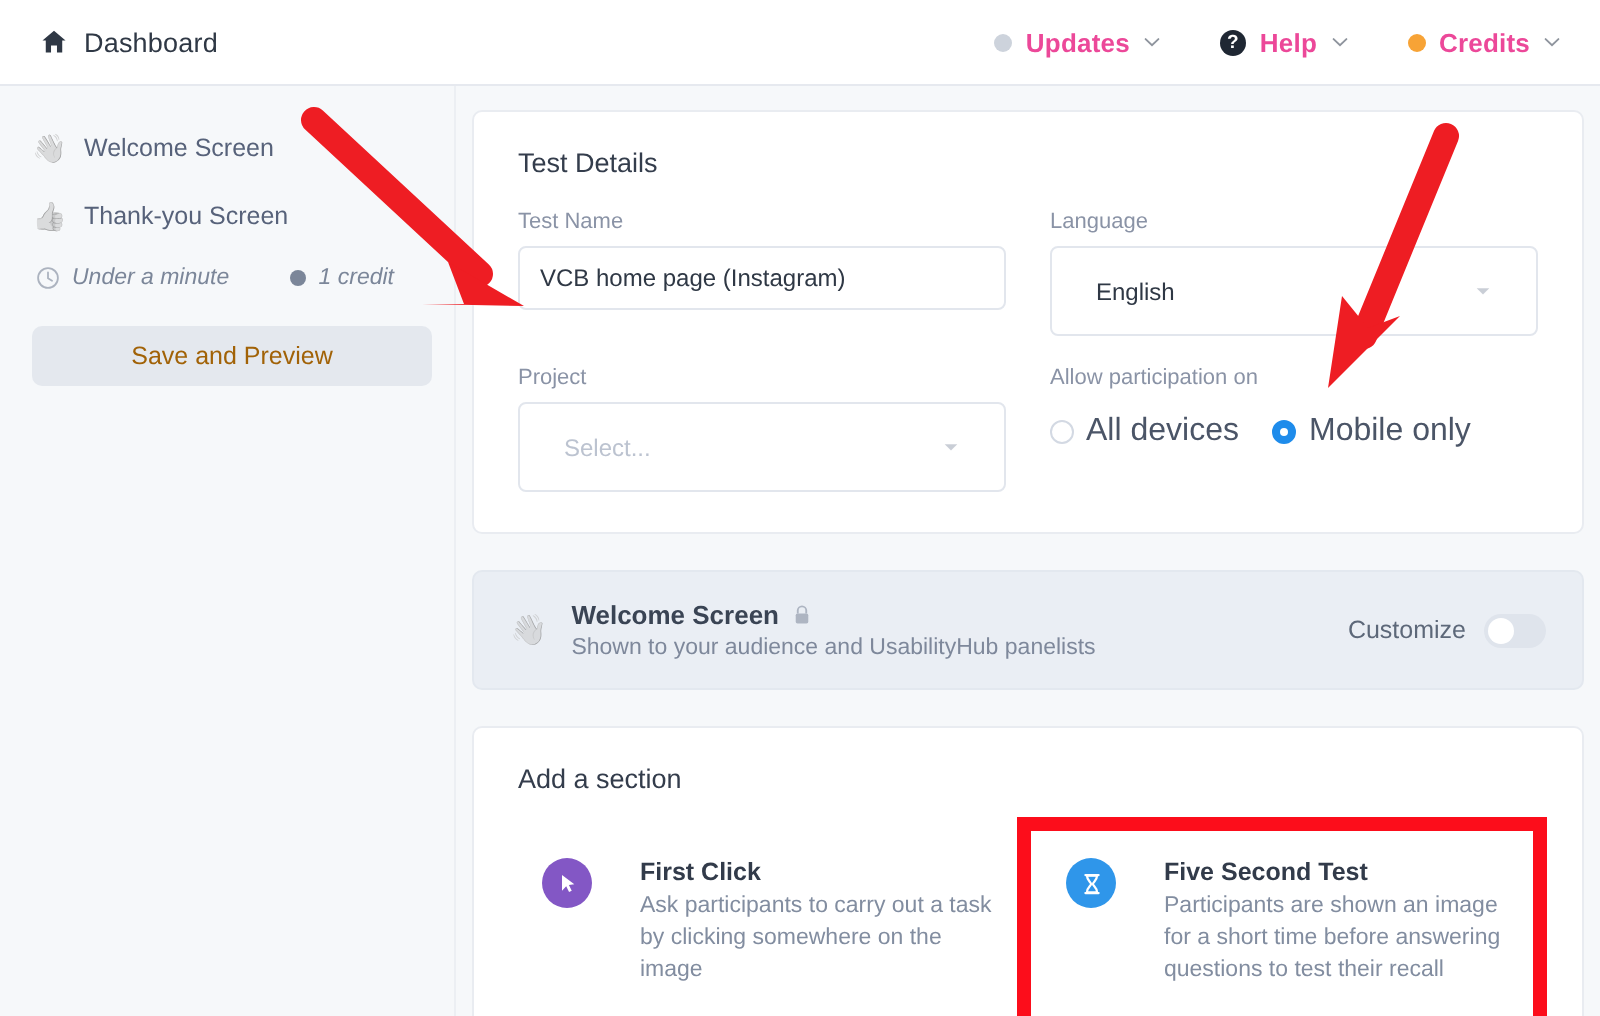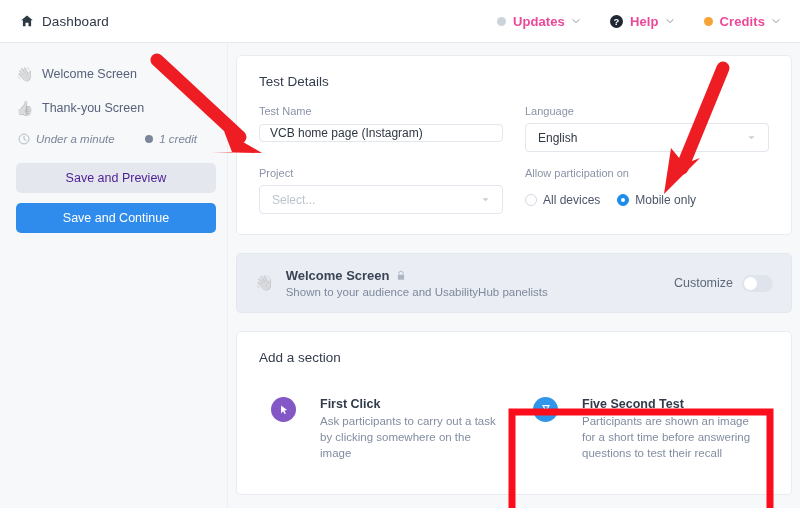--- a/index.html
+++ b/index.html
@@ -57,56 +57,56 @@
   .meta-text { font-size: 11.5px; color: #7b8699; }
   .clock-ico { width: 12px; height: 12px; display: block; opacity: .6; }
   .credit-dot { width: 8px; height: 8px; border-radius: 50%; background: #7b8699; display: block; }
 
   .btn {
     display: block; width: 200px; height: 30px;
     border-radius: 5px; border: none; cursor: pointer;
     font-size: 12.5px; font-family: inherit; font-weight: 500;
     margin-bottom: 10px;
   }
-  .btn-preview { background: #e4e8ee; color: #4c1d95; }
+  .btn-preview { background: #e4e8ee; color: #a16207; }
   .btn-continue { background: #2f8ced; color: #ffffff; }
 
   
   .main { position: absolute; left: 228px; top: 43px; width: 572px; height: 465px; padding: 12px 8px 0 8px; }
   .card {
     background: #fff; border: 1px solid #e9ecf1; border-radius: 5px;
     margin: 0 0 18px 0;
   }
   .card-title { font-size: 13.5px; color: #343d4c; font-weight: 500; }
 
   .test-details { padding: 18px 22px 20px 22px; }
   .grid2 { display: flex; gap: 22px; justify-content: center; }
   .col { flex: 1; min-width: 0; }
   .fld-label { font-size: 11px; color: #8a93a6; margin-bottom: 6px; display: block; }
   .inp {
-    width: 100%; height: 18px; border: 1px solid #e2e6ed; border-radius: 4px;
+    width: 100%; height: 32px; border: 1px solid #e2e6ed; border-radius: 4px;
     background: #fff; font-family: inherit; font-size: 12px; color: #2f3845;
     padding: 0 10px; outline: none;
   }
   .inp::placeholder { color: #bcc3d0; }
   .sel {
-    width: 100%; height: 29px; border: 1px solid #e2e6ed; border-radius: 4px;
-    background: #fff; display: flex; align-items: center; padding: 0 12px;
+    width: 100%; height: 45px; border: 1px solid #e2e6ed; border-radius: 4px;
+    background: #fff; display: flex; align-items: center; padding: 0 22px;
     font-size: 12px; color: #2f3845; cursor: pointer; position: relative;
   }
   .sel.placeholder { color: #bcc3d0; }
   .sel-caret { margin-left: auto; width: 9px; height: 9px; opacity: .45; }
   .row2 { margin-top: 15px; }
 
   .radios { display: flex; align-items: center; gap: 17px; height: 29px; }
   .radio { display: flex; align-items: center; gap: 6px; cursor: pointer; }
   .rb { width: 12px; height: 12px; border-radius: 50%; border: 1.4px solid #d3d9e3; background: #fff; display: block; position: relative; }
   .rb.on { border-color: #1f8ceb; background: #1f8ceb; }
   .rb.on::after { content:""; position:absolute; left:3px; top:3px; width:4px; height:4px; border-radius:50%; background:#fff; }
-  .rb-label { font-size: 12px; color: #4b5567; }
+  .rb-label { font-size: 16px; color: #4b5567; }
 
   
   .welcome {
     background: #eaeef4; border: 1px solid #e3e8ef; border-radius: 5px;
     padding: 14px 18px; display: flex; align-items: center; margin-bottom: 18px;
   }
   .welcome-emoji { font-size: 15px; margin-right: 12px; filter: grayscale(1) opacity(.55); }
   .welcome-title { font-size: 13px; color: #3a4454; font-weight: 600; display:flex; align-items:center; gap:6px; }
   .lock-ico { width: 10px; height: 11px; display:block; opacity:.55; }
   .welcome-sub { font-size: 11.5px; color: #7e889b; margin-top: 3px; }
@@ -185,21 +185,20 @@
         </svg>
         <span class="meta-text">Under a minute</span>
       </div>
       <div class="meta-right">
         <span class="credit-dot"></span>
         <span class="meta-text">1 credit</span>
       </div>
     </div>
 
     <button class="btn btn-preview">Save and Preview</button>
-    <button class="btn btn-continue">Save and Continue</button>
   </div>
 
   <div class="main">
 
     <div class="card test-details">
       <div class="card-title">Test Details</div>
 
       <div class="grid2" style="margin-top:16px;">
         <div class="col">
           <span class="fld-label">Test Name</span>

